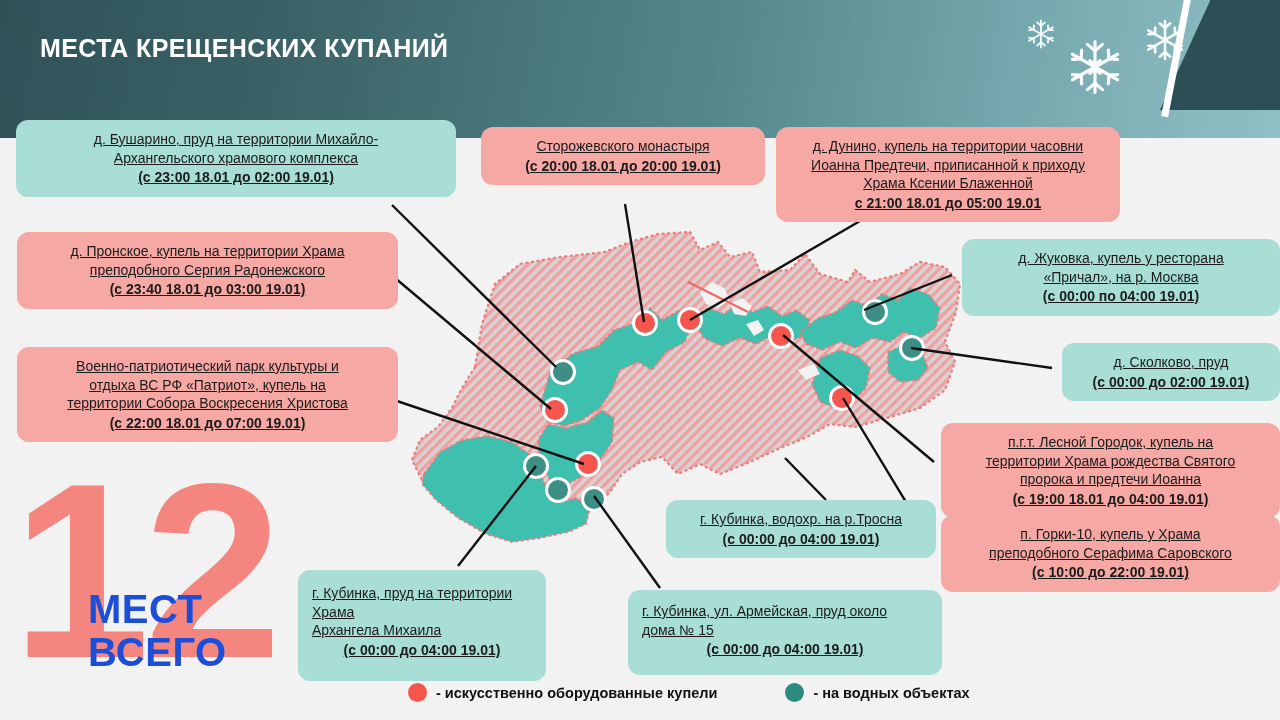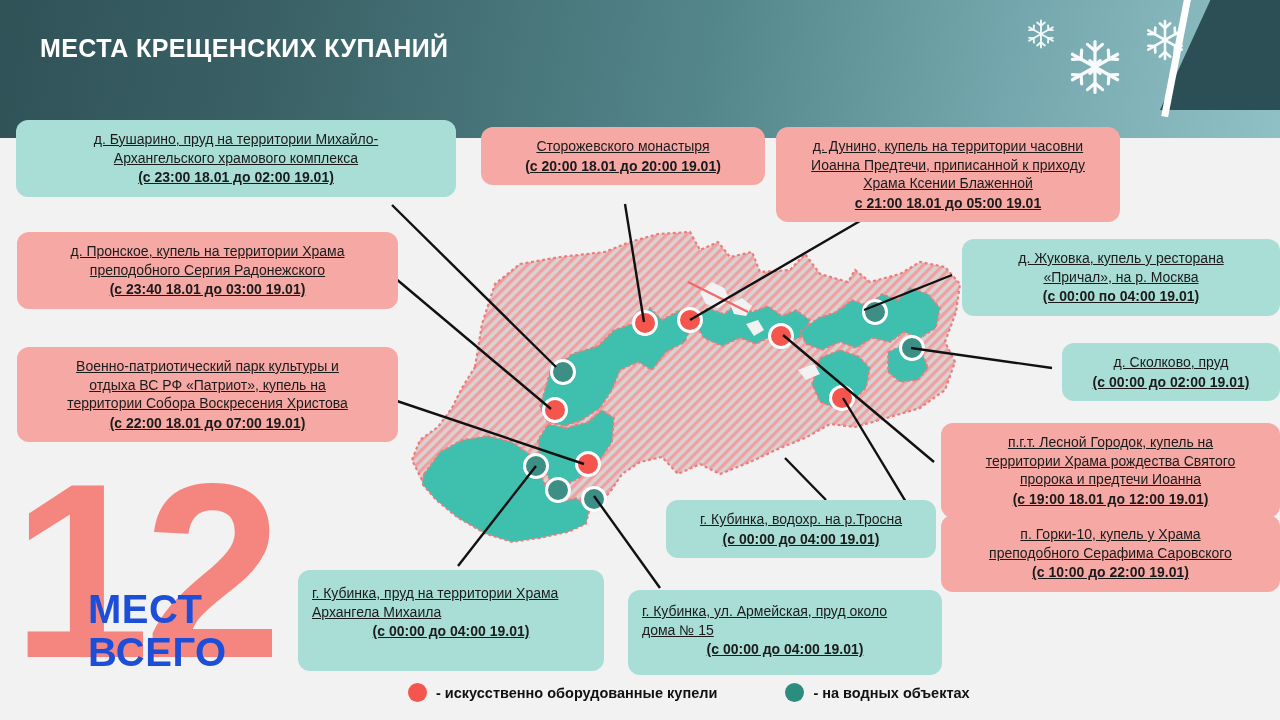--- a/index.html
+++ b/index.html
@@ -271,35 +271,35 @@
 
   <div class="card teal" style="left:1062px; top:343px; width:218px;">
     <div>д. Сколково, пруд</div>
     <span class="time">(с 00:00 до 02:00 19.01)</span>
   </div>
 
   <div class="card pink" style="left:941px; top:423px; width:339px;">
     <div>п.г.т. Лесной Городок, купель на</div>
     <div>территории Храма рождества Святого</div>
     <div>пророка и предтечи Иоанна</div>
-    <span class="time">(с 19:00 18.01 до 12:00 19.01)</span>
+    <span class="time">(с 19:00 18.01 до 04:00 19.01)</span>
   </div>
 
   <div class="card pink" style="left:941px; top:515px; width:339px;">
     <div>п. Горки-10, купель у Храма</div>
     <div>преподобного Серафима Саровского</div>
     <span class="time">(с 10:00 до 22:00 19.01)</span>
   </div>
 
   <div class="card teal" style="left:666px; top:500px; width:270px;">
     <div>г. Кубинка, водохр. на р.Тросна</div>
     <span class="time">(с 00:00 до 04:00 19.01)</span>
   </div>
 
-  <div class="card teal left-align" style="left:298px; top:570px; width:306px; padding-top:14px; padding-bottom:30px;">
+  <div class="card teal left-align" style="left:298px; top:570px; width:248px; padding-top:14px; padding-bottom:22px;">
     <div>г. Кубинка, пруд на территории Храма</div>
     <div>Архангела Михаила</div>
     <span class="time">(с 00:00 до 04:00 19.01)</span>
   </div>
 
   <div class="card teal left-align" style="left:628px; top:590px; width:314px; padding-top:12px; padding-bottom:16px;">
     <div>г. Кубинка, ул. Армейская, пруд около</div>
     <div>дома № 15</div>
     <span class="time">(с 00:00 до 04:00 19.01)</span>
   </div>

